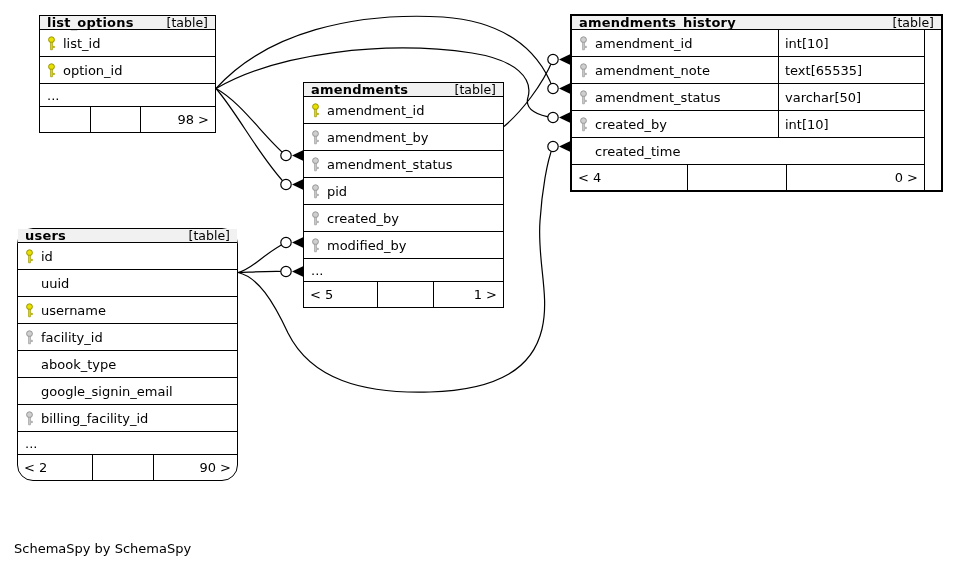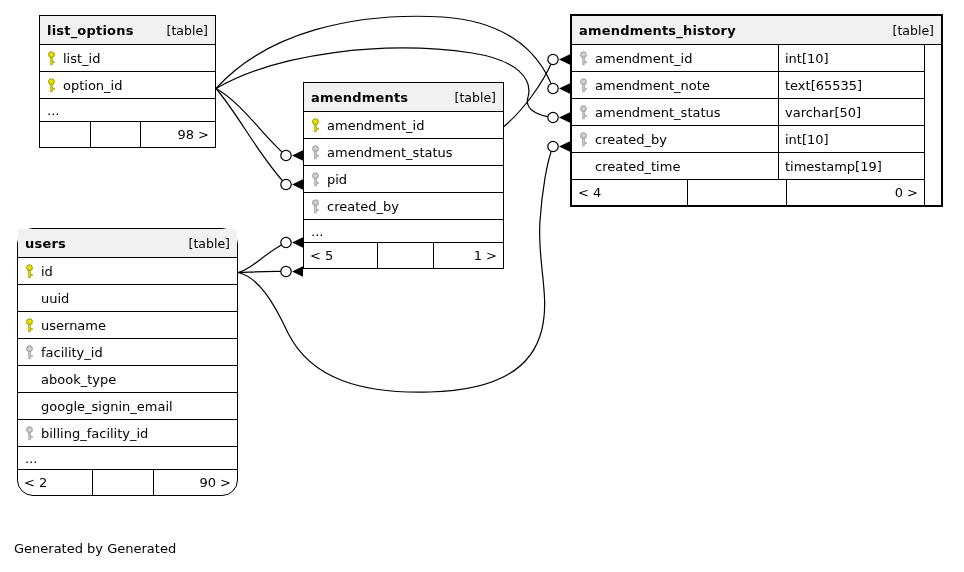--- a/index.html
+++ b/index.html
@@ -8,21 +8,21 @@
     width:964px;height:572px;
     background:#ffffff;
     font-family:"DejaVu Sans",sans-serif;
     font-size:13px;color:#000;
     overflow:hidden;
   }
   svg.rel-layer{position:absolute;left:0;top:0;pointer-events:none;}
   .tbl{position:absolute;background:#fff;border:1px solid #000;box-sizing:border-box;}
   .tbl .hdr{
     display:flex;justify-content:space-between;align-items:center;
-    height:29px;box-sizing:border-box;padding:0 7px;
+    height:14px;box-sizing:border-box;padding:0 7px;
     background:#f1f1f1;border-bottom:1px solid #000;
   }
   .hname{font-weight:bold;font-size:13px;letter-spacing:0.2px;}
   .hbadge{font-size:12.5px;margin-left:19px;}
   .row{
     display:flex;align-items:center;gap:7px;
     height:27px;box-sizing:border-box;border-bottom:1px solid #000;
     padding:0 7px;background:#fff;white-space:nowrap;
   }
   .row.ellipsis{height:23px;}
@@ -134,35 +134,49 @@
     <circle cx="4.5" cy="3.7" r="2.9" fill="#e8e000" stroke="#9a9400" stroke-width="1"></circle>
     <path d="M3.6,6.2 h1.8 v4.1 h2 v1.3 h-2 v2.2 h-1.8 z" fill="#e8e000" stroke="#9a9400" stroke-width="0.7"></path>
   </svg>
           <span class="collabel">amendment_id</span>
         </div>
         <div class="row">
           <svg class="keyicon" width="9" height="15" viewBox="0 0 9 15">
     <circle cx="4.5" cy="3.7" r="2.9" fill="#cfcfcf" stroke="#979797" stroke-width="1"></circle>
     <path d="M3.6,6.2 h1.8 v4.1 h2 v1.3 h-2 v2.2 h-1.8 z" fill="#cfcfcf" stroke="#979797" stroke-width="0.7"></path>
   </svg>
+          <span class="collabel">amendment_by</span>
+        </div>
+        <div class="row">
+          <svg class="keyicon" width="9" height="15" viewBox="0 0 9 15">
+    <circle cx="4.5" cy="3.7" r="2.9" fill="#cfcfcf" stroke="#979797" stroke-width="1"></circle>
+    <path d="M3.6,6.2 h1.8 v4.1 h2 v1.3 h-2 v2.2 h-1.8 z" fill="#cfcfcf" stroke="#979797" stroke-width="0.7"></path>
+  </svg>
           <span class="collabel">amendment_status</span>
         </div>
         <div class="row">
           <svg class="keyicon" width="9" height="15" viewBox="0 0 9 15">
     <circle cx="4.5" cy="3.7" r="2.9" fill="#cfcfcf" stroke="#979797" stroke-width="1"></circle>
     <path d="M3.6,6.2 h1.8 v4.1 h2 v1.3 h-2 v2.2 h-1.8 z" fill="#cfcfcf" stroke="#979797" stroke-width="0.7"></path>
   </svg>
           <span class="collabel">pid</span>
         </div>
         <div class="row">
           <svg class="keyicon" width="9" height="15" viewBox="0 0 9 15">
     <circle cx="4.5" cy="3.7" r="2.9" fill="#cfcfcf" stroke="#979797" stroke-width="1"></circle>
     <path d="M3.6,6.2 h1.8 v4.1 h2 v1.3 h-2 v2.2 h-1.8 z" fill="#cfcfcf" stroke="#979797" stroke-width="0.7"></path>
   </svg>
           <span class="collabel">created_by</span>
+        </div>
+        <div class="row">
+          <svg class="keyicon" width="9" height="15" viewBox="0 0 9 15">
+    <circle cx="4.5" cy="3.7" r="2.9" fill="#cfcfcf" stroke="#979797" stroke-width="1"></circle>
+    <path d="M3.6,6.2 h1.8 v4.1 h2 v1.3 h-2 v2.2 h-1.8 z" fill="#cfcfcf" stroke="#979797" stroke-width="0.7"></path>
+  </svg>
+          <span class="collabel">modified_by</span>
         </div>
         <div class="row ellipsis">
           <span class="collabel">...</span>
         </div>
       </div>
     <div class="ftr">
       <div class="fcell prev">&lt; 5</div>
       <div class="fcell mid"></div>
       <div class="fcell next">1 &gt;</div>
     </div>
@@ -271,27 +285,26 @@
   </svg>
                 <span class="collabel">created_by</span>
               </span>
               <span class="typecell">int[10]</span>
             </div>
             <div class="row">
               <span class="nm">
                 <span class="keyspace"></span>
                 <span class="collabel">created_time</span>
               </span>
-              <span class="typecell">timestamp[19]</span>
             </div>
           </div>
         <div class="ftr">
           <div class="fcell prev">&lt; 4</div>
           <div class="fcell mid"></div>
           <div class="fcell next">0 &gt;</div>
         </div>
       </div>
       <div class="strip"></div>
     </div>
   </div>
 
-  <div class="credit">Generated by Generated</div>
+  <div class="credit">SchemaSpy by SchemaSpy</div>
 </div>
 
 </body></html>

